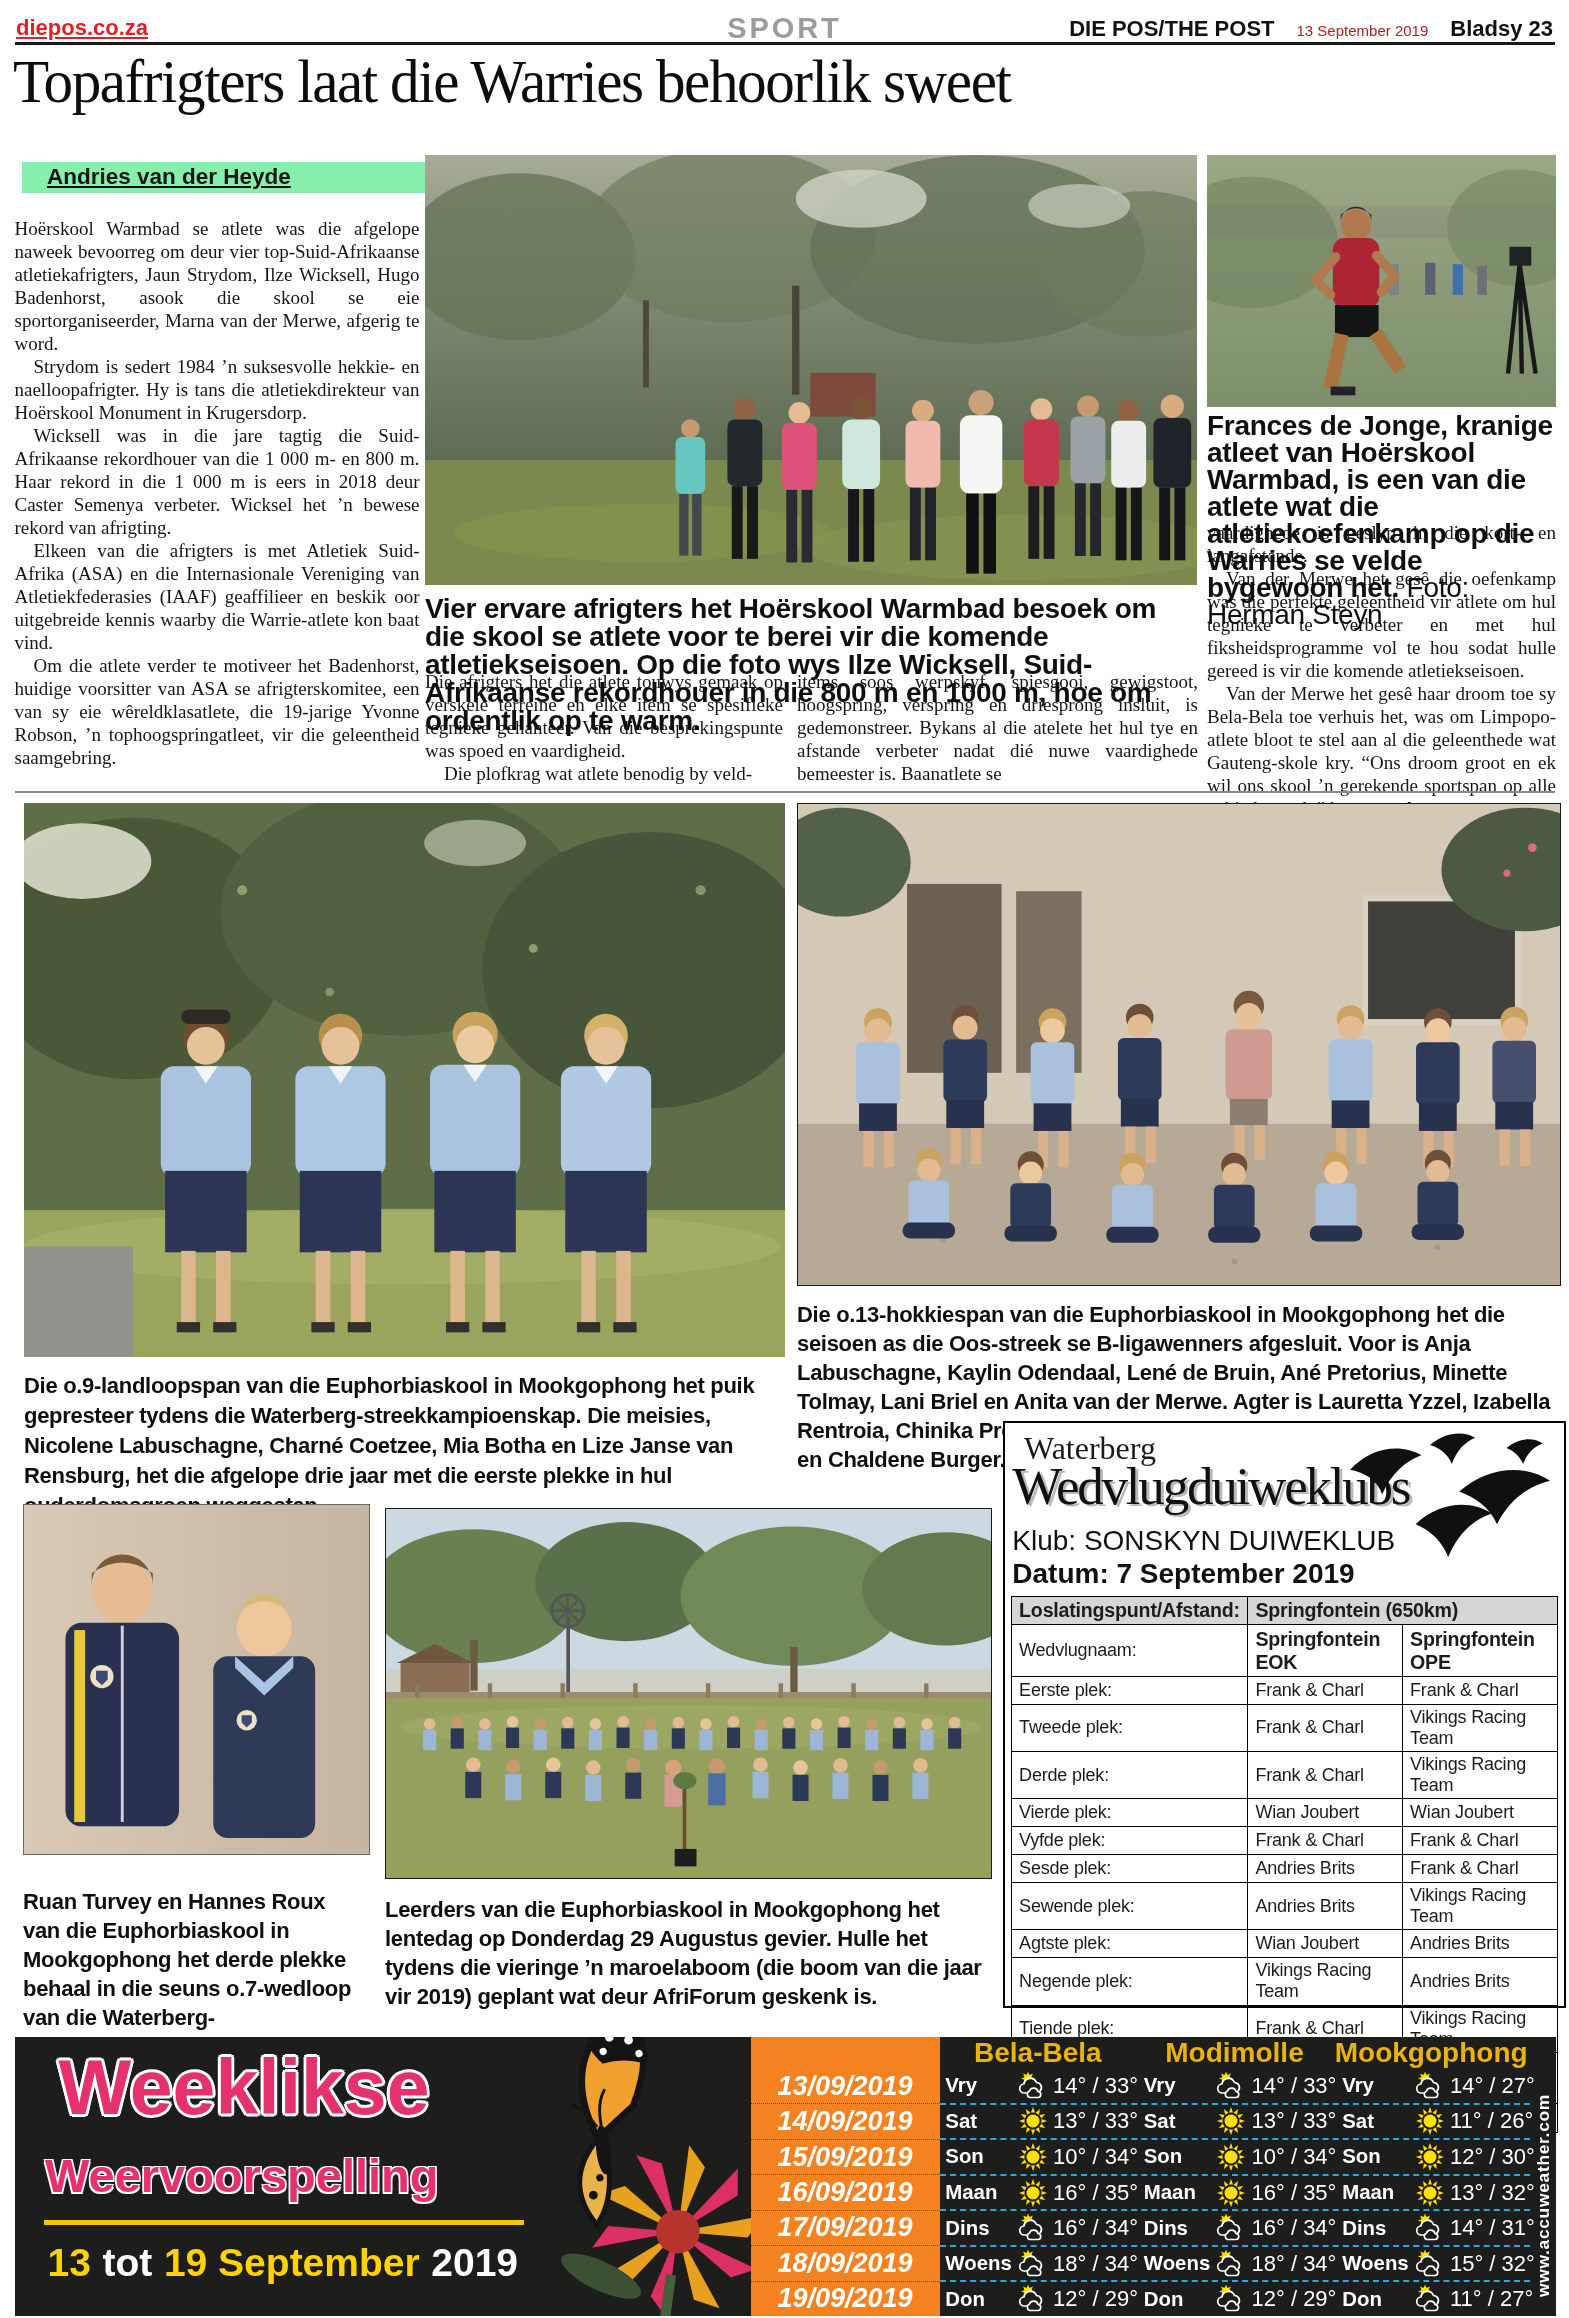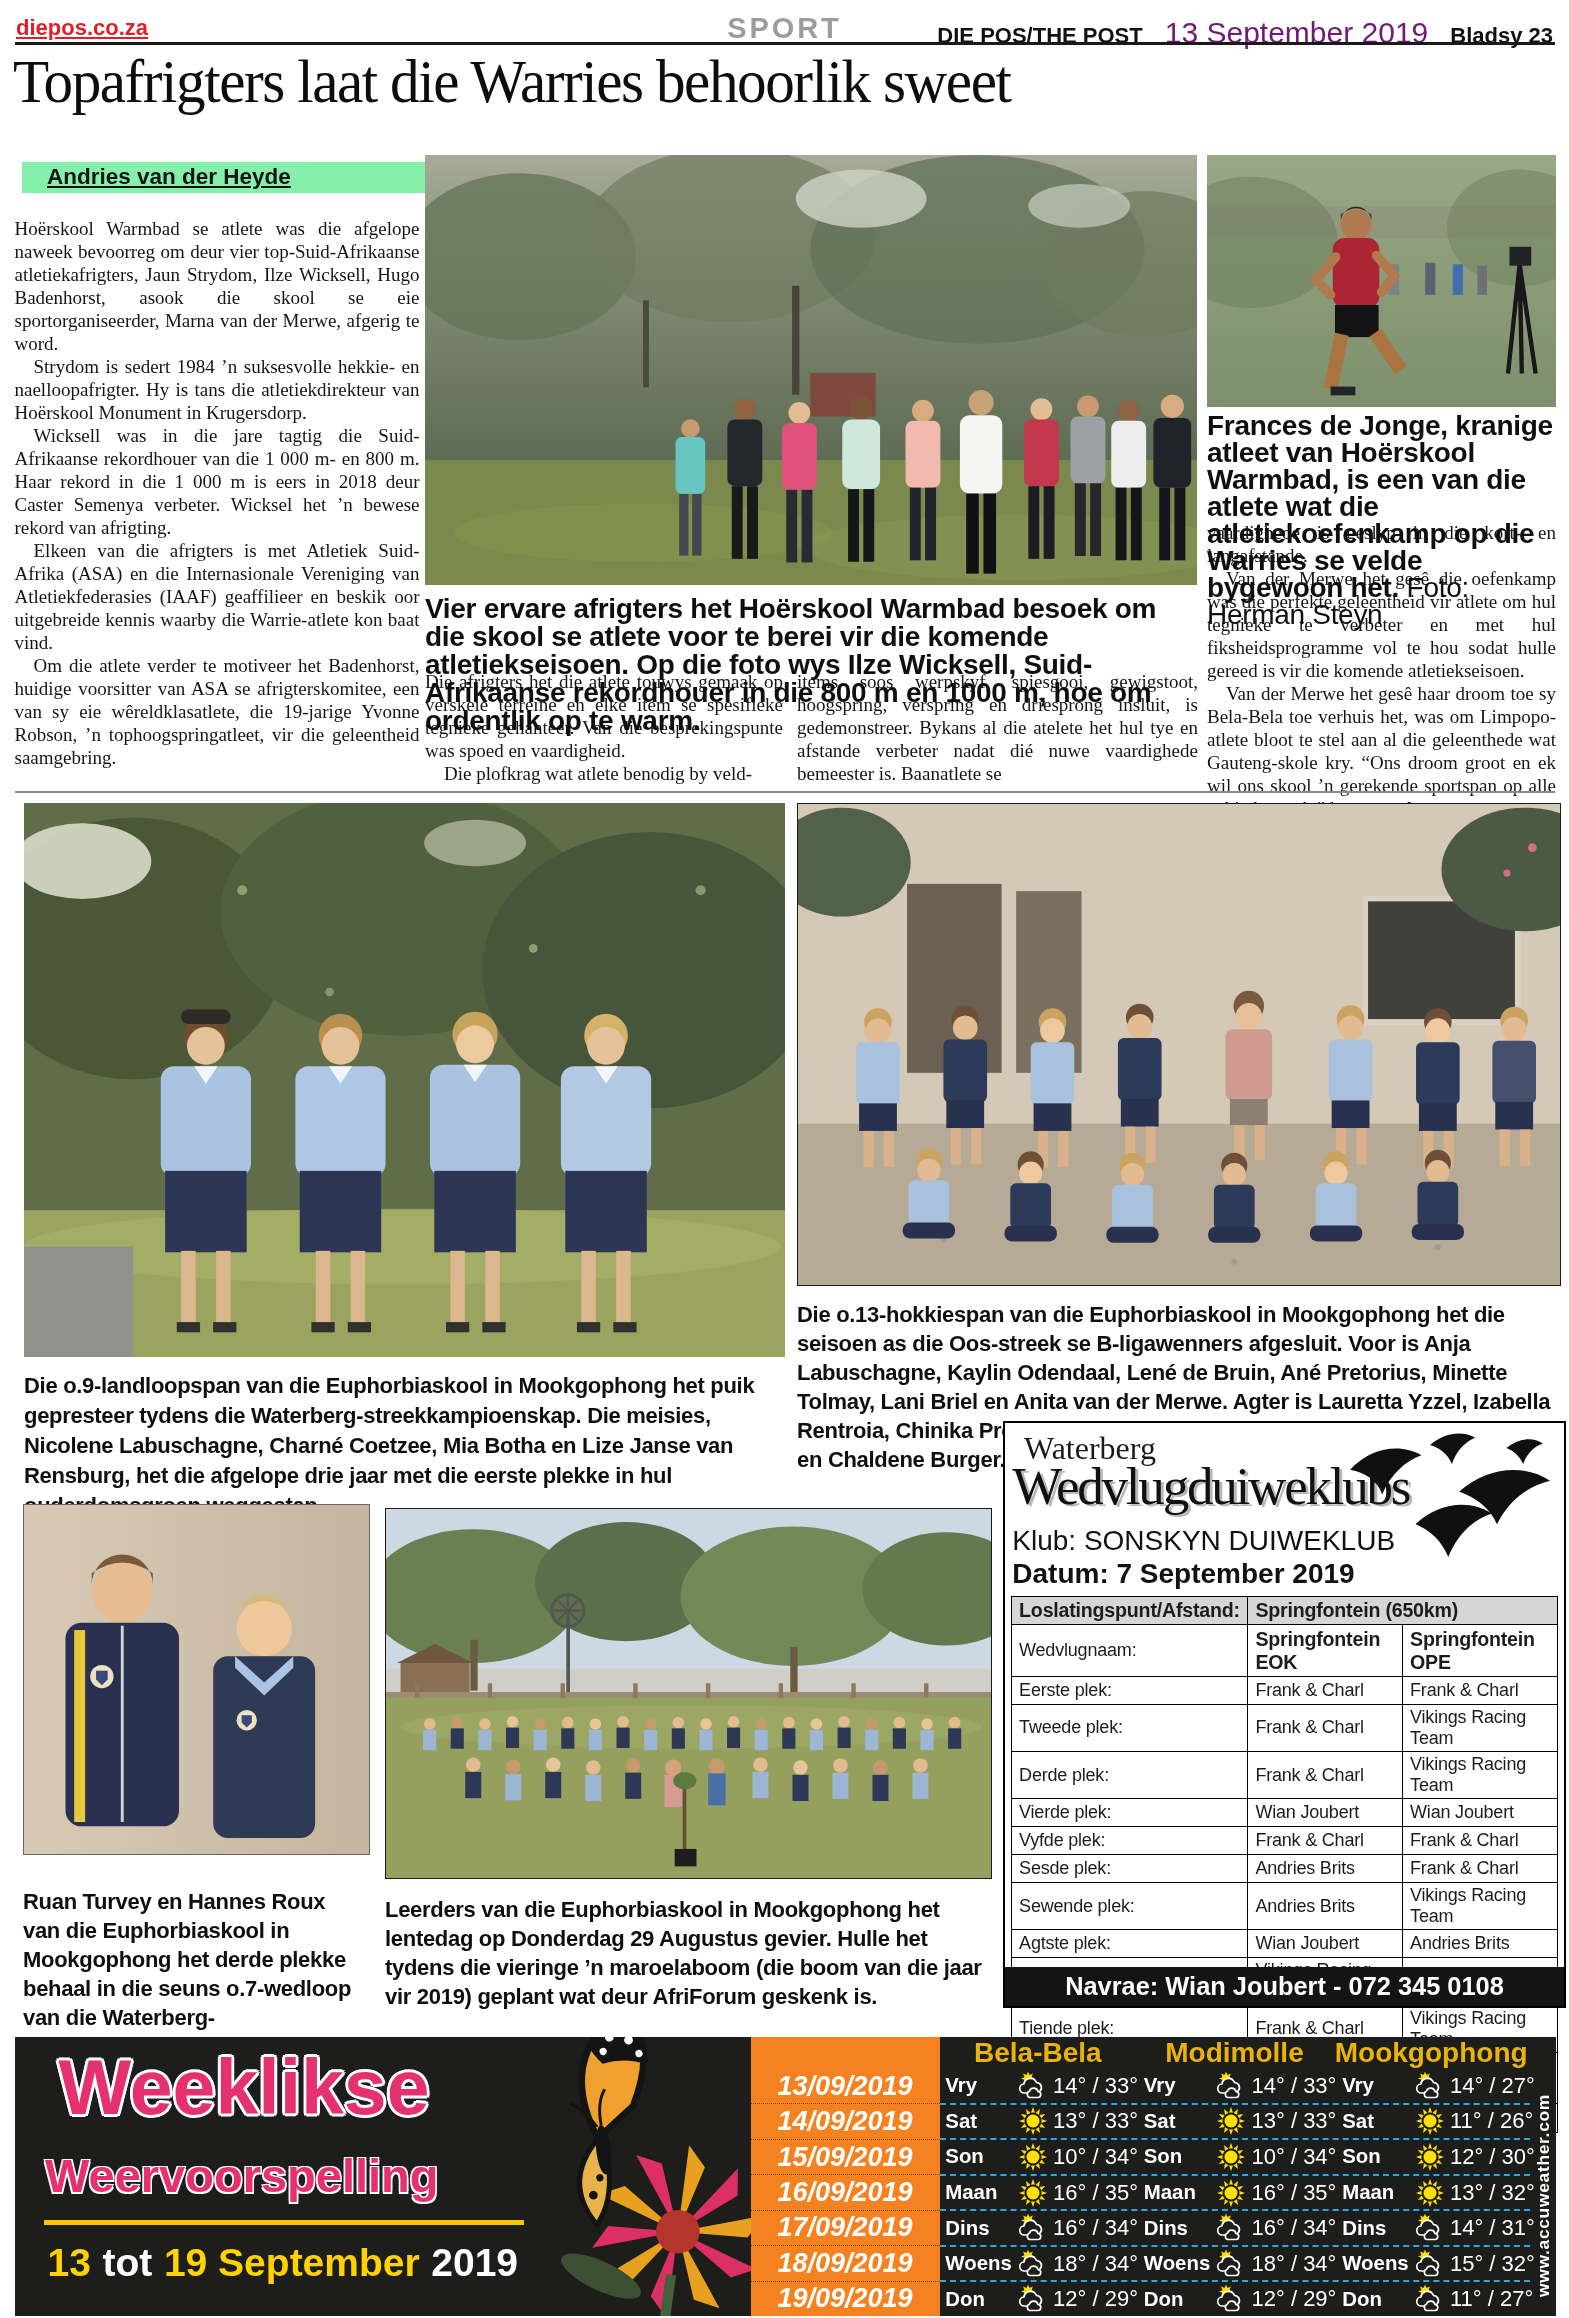--- a/index.html
+++ b/index.html
@@ -6,21 +6,21 @@
   #page{position:relative;width:1569px;height:2319px;background:#ffffff;
         font-family:"Liberation Sans",sans-serif;color:#111;overflow:hidden;}
   .abs{position:absolute;}
 
   
   .site{left:16px;top:14.5px;font-size:22px;font-weight:bold;color:#e21f26;text-decoration:underline;}
   .section{left:0;right:0;top:11.6px;text-align:center;font-size:29px;font-weight:bold;
            color:#9c9c9c;letter-spacing:2.9px;}
   .hdr-right{right:16px;top:16px;display:flex;gap:22px;align-items:baseline;}
   .hdr-right .paper{font-weight:bold;font-size:22px;}
-  .hdr-right .date{font-size:30px;color:#701a75;}
+  .hdr-right .date{font-size:15px;color:#b91c1c;}
   .hdr-right .pg{font-weight:bold;font-size:22px;}
   .mast-rule{left:14.5px;right:14.5px;top:42px;height:2.9px;background:#1a1a1a;}
 
   .headline{left:13px;top:47px;width:1440px;font-family:"Liberation Serif",serif;
             font-size:61px;letter-spacing:-1.5px;transform:scaleX(.97);transform-origin:left top;
             color:#0d0d0d;white-space:nowrap;}
 
   .byline-bar{left:22px;top:162px;width:439px;height:30.5px;background:#86efac;text-decoration:underline;}
   .byline-bar span{display:block;padding-left:25px;line-height:30.5px;
                    font-size:22.5px;font-weight:bold;color:#151515;}
@@ -766,21 +766,20 @@
         <tr>
           <td class="c0 b">Datum van volgende vlug:</td>
           <td colspan="2" class="b">14 September 2019</td>
         </tr>
         <tr>
           <td class="c0 b">Plek/Afstand:</td>
           <td colspan="2" class="b">Christiana (440km)</td>
         </tr>
       </tbody>
     </table>
-    <div class="pg-footer">Navrae: Wian Joubert - 072 345 0108</div>
   </div>
 
   <div class="abs wx">
     <div class="wx-banner">
       <div class="wx-t1">Weeklikse</div>
       <div class="wx-t2">Weervoorspelling</div>
       <div class="wx-yline"></div>
       <div class="wx-range">
         <span class="y">13</span><span class="w">tot</span><span class="y">19 September</span><span class="w">2019</span>
       </div>

